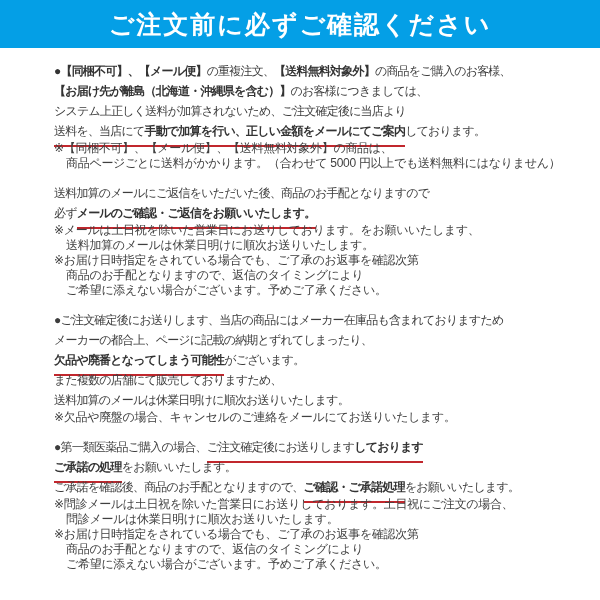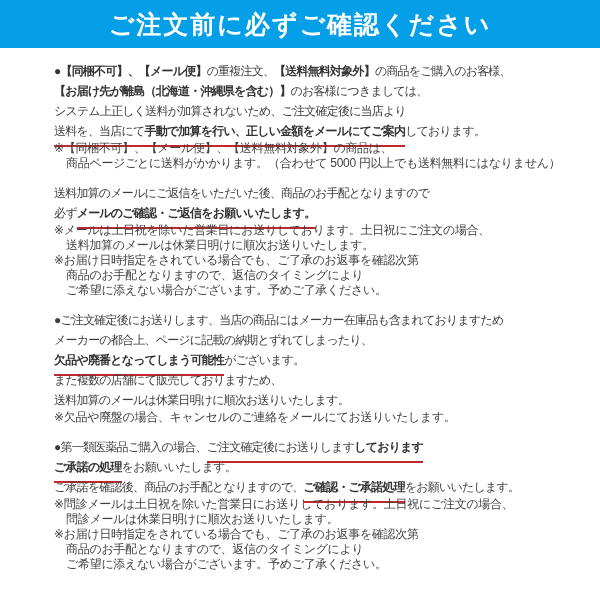--- a/index.html
+++ b/index.html
@@ -51,21 +51,21 @@
       <p class="body-line"><span class="em">【お届け先が離島（北海道・沖縄県を含む）】</span><span>のお客様につきましては、</span></p>
       <p class="body-line">システム上正しく送料が加算されないため、ご注文確定後に当店より</p>
       <p class="body-line"><span class="rl">送料を、当店にて</span><span class="em rl">手動で加算を行い、正しい金額をメールにてご案内</span><span>しております。</span></p>
       <p class="note-line">※【同梱不可】、【メール便】、【送料無料対象外】の商品は、</p>
       <p class="note-line note-cont">商品ページごとに送料がかかります。（合わせて 5000 円以上でも送料無料にはなりません）</p>
     </section>
 
     <section>
       <p class="body-line">送料加算のメールにご返信をいただいた後、商品のお手配となりますので</p>
       <p class="body-line"><span>必ず</span><span class="em rl">メールのご確認・ご返信をお願いいたします。</span></p>
-      <p class="note-line">※メールは土日祝を除いた営業日にお送りしております。土日祝にご注文の場合、</p>
+      <p class="note-line">※メールは土日祝を除いた営業日にお送りしております。をお願いいたします、</p>
       <p class="note-line note-cont">送料加算のメールは休業日明けに順次お送りいたします。</p>
       <p class="note-line">※お届け日時指定をされている場合でも、ご了承のお返事を確認次第</p>
       <p class="note-line note-cont">商品のお手配となりますので、返信のタイミングにより</p>
       <p class="note-line note-cont">ご希望に添えない場合がございます。予めご了承ください。</p>
     </section>
 
     <section>
       <p class="body-line">●ご注文確定後にお送りします、当店の商品にはメーカー在庫品も含まれておりますため</p>
       <p class="body-line">メーカーの都合上、ページに記載の納期とずれてしまったり、</p>
       <p class="body-line"><span class="em rl">欠品や廃番となってしまう可能性</span><span>がございます。</span></p>

